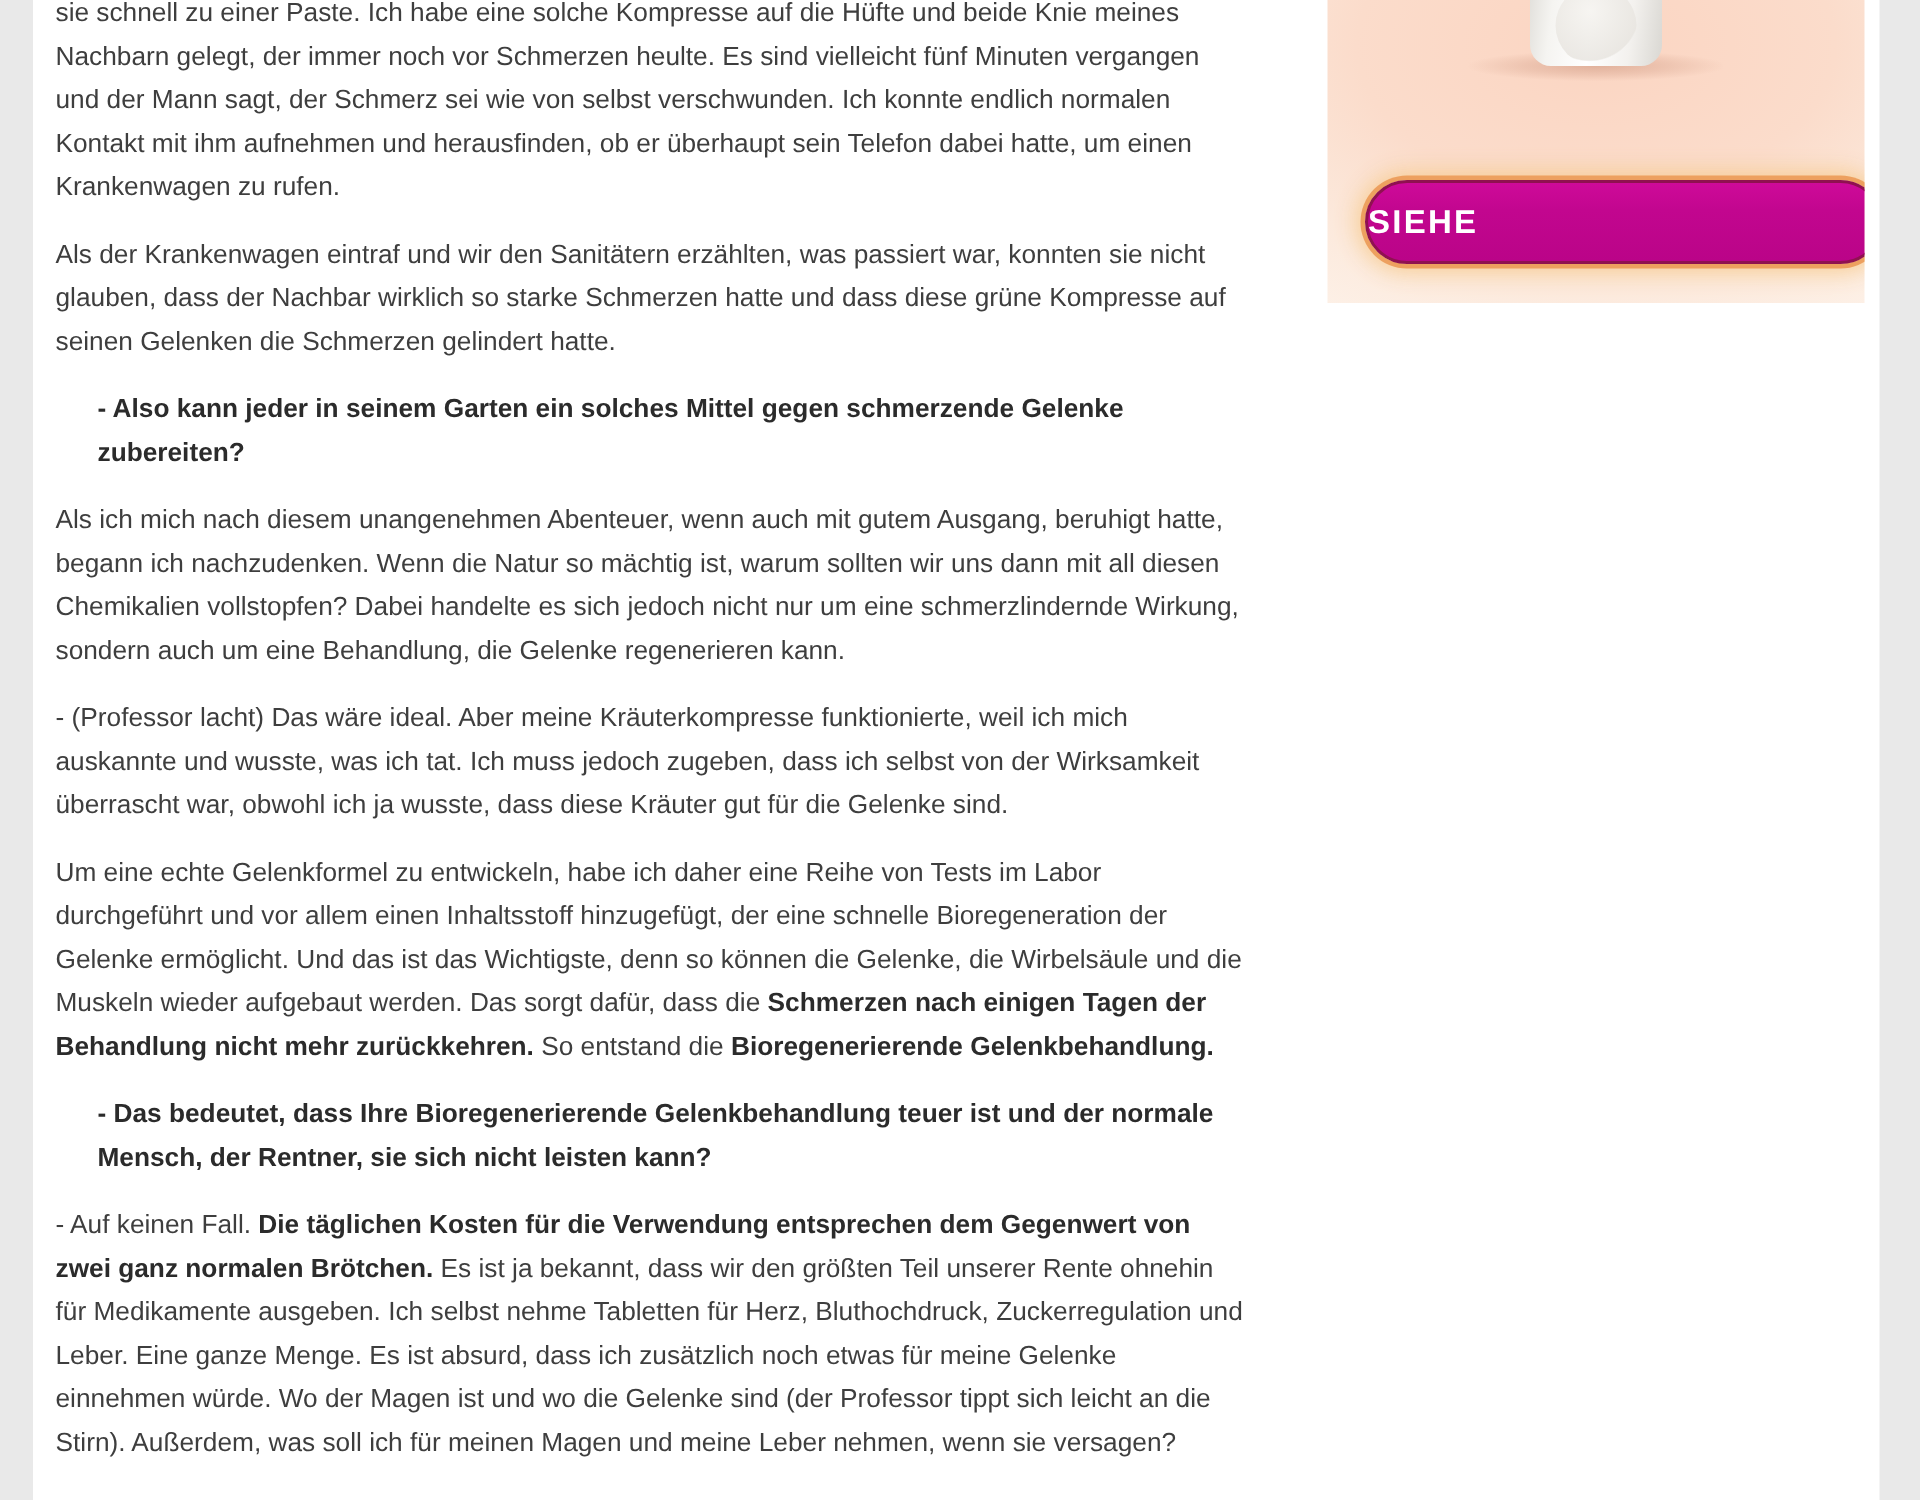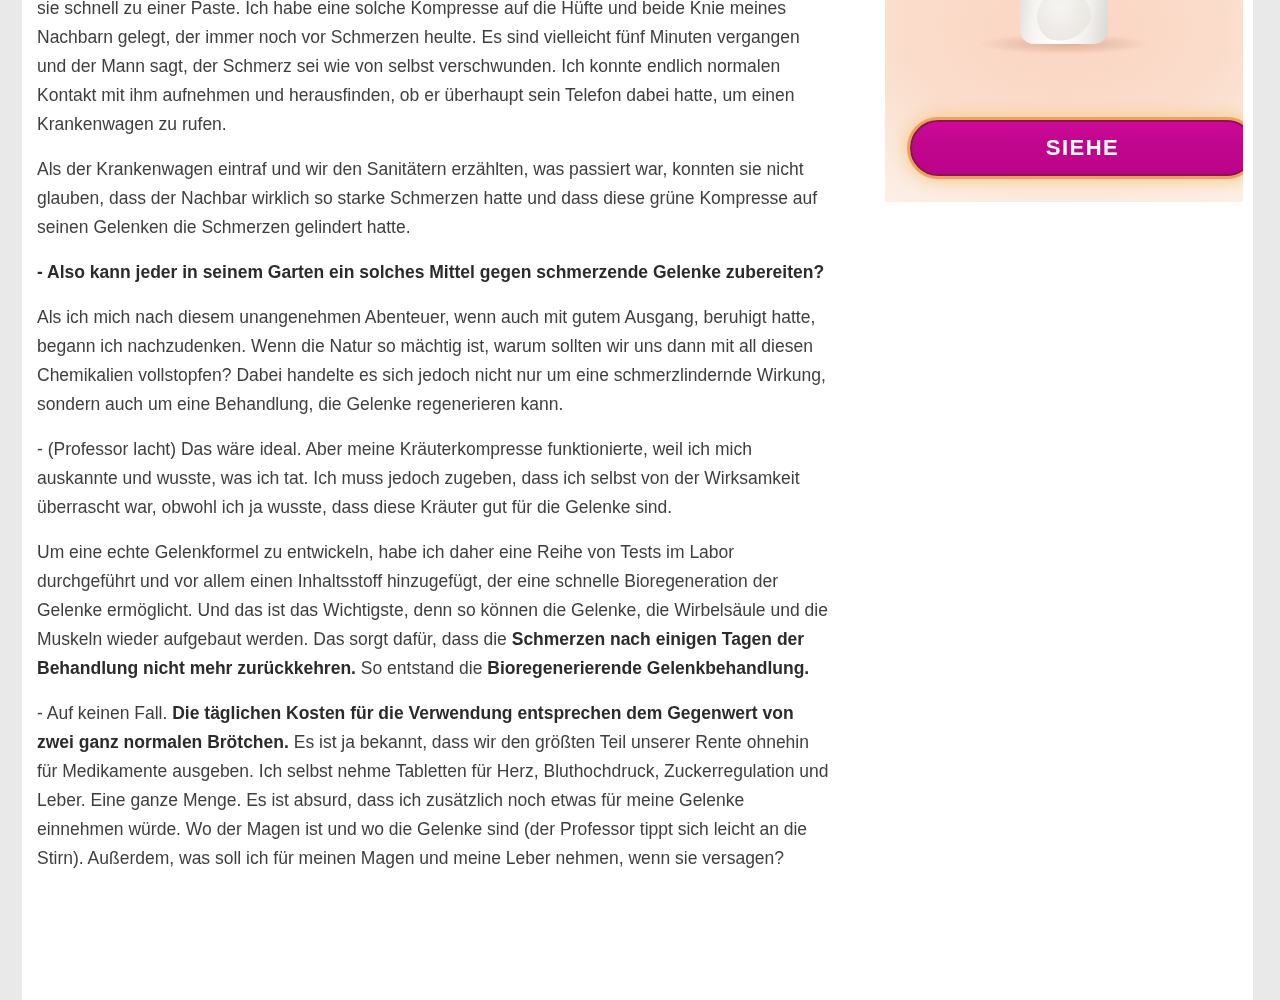--- a/index.html
+++ b/index.html
@@ -31,21 +31,21 @@
     top: -6px;
     width: 795px;
   }
   .para {
     margin: 0 0 16px 0;
     font-size: 17.5px;
     line-height: 29px;
     color: #3e3e3e;
   }
   .para .b { font-weight: 700; color: #2b2b2b; }
-  .p-bold { font-weight: 700; color: #2b2b2b; }
+  .p-bold { font-weight: 700; color: #2b2b2b; margin-left: 28px; }
   
   .promo-card {
     position: absolute;
     left: 885px;
     top: 0;
     width: 358px;
     height: 202px;
     background: radial-gradient(ellipse 420px 260px at 50% 30px,
       #fbd5c2 0%, #fbdccb 38%, #fce9dc 62%, #fdf2e9 84%, #fef8f2 100%);
     overflow: hidden;
@@ -86,21 +86,21 @@
     top: 120px;
     width: 345px;
     height: 56px;
     border-radius: 28px;
     background: linear-gradient(180deg, #ce0a99 0%, #c2068f 35%, #ba0488 100%);
     border: 2px solid #8f1150;
     box-sizing: border-box;
     box-shadow: 0 0 0 3px #eda05f, 0 0 14px 6px rgba(247,205,150,0.95);
     display: flex;
     align-items: center;
-    justify-content: center;
+    justify-content: flex-start;
     cursor: pointer;
   }
   .cta-label {
     color: #ffffff;
     font-size: 22px;
     font-weight: 700;
     letter-spacing: 1.5px;
   }
 </style>
 </head>
@@ -121,20 +121,23 @@
     </p>
     <p class="para">
       <span>Als ich mich nach diesem unangenehmen Abenteuer, wenn auch mit gutem Ausgang, beruhigt hatte, begann ich nachzudenken. Wenn die Natur so mächtig ist, warum sollten wir uns dann mit all diesen Chemikalien vollstopfen? Dabei handelte es sich jedoch nicht nur um eine schmerzlindernde Wirkung, sondern auch um eine Behandlung, die Gelenke regenerieren kann.</span>
     </p>
     <p class="para">
       <span>- (Professor lacht) Das wäre ideal. Aber meine Kräuterkompresse funktionierte, weil ich mich auskannte und wusste, was ich tat. Ich muss jedoch zugeben, dass ich selbst von der Wirksamkeit überrascht war, obwohl ich ja wusste, dass diese Kräuter gut für die Gelenke sind.</span>
     </p>
     <p class="para">
       <span>Um eine echte Gelenkformel zu entwickeln, habe ich daher eine Reihe von Tests im Labor durchgeführt und vor allem einen Inhaltsstoff hinzugefügt, der eine schnelle Bioregeneration der Gelenke ermöglicht. Und das ist das Wichtigste, denn so können die Gelenke, die Wirbelsäule und die Muskeln wieder aufgebaut werden. Das sorgt dafür, dass die </span><span class="b">Schmerzen nach einigen Tagen der Behandlung nicht mehr zurückkehren.</span><span> So entstand die </span><span class="b">Bioregenerierende Gelenkbehandlung.</span>
     </p>
+    <p class="para p-bold">
+      <span>- Das bedeutet, dass Ihre Bioregenerierende Gelenkbehandlung teuer ist und der normale Mensch, der Rentner, sie sich nicht leisten kann?</span>
+    </p>
     <p class="para">
       <span>- Auf keinen Fall. </span><span class="b">Die täglichen Kosten für die Verwendung entsprechen dem Gegenwert von zwei ganz normalen Brötchen.</span><span> Es ist ja bekannt, dass wir den größten Teil unserer Rente ohnehin für Medikamente ausgeben. Ich selbst nehme Tabletten für Herz, Bluthochdruck, Zuckerregulation und Leber. Eine ganze Menge. Es ist absurd, dass ich zusätzlich noch etwas für meine Gelenke einnehmen würde. Wo der Magen ist und wo die Gelenke sind (der Professor tippt sich leicht an die Stirn). Außerdem, was soll ich für meinen Magen und meine Leber nehmen, wenn sie versagen?</span>
     </p>
   </main>
 
   <aside class="promo-card">
     <div class="bottle-shadow"></div>
     <div class="bottle"></div>
     <a class="cta-button">
       <span class="cta-label">SIEHE</span>

